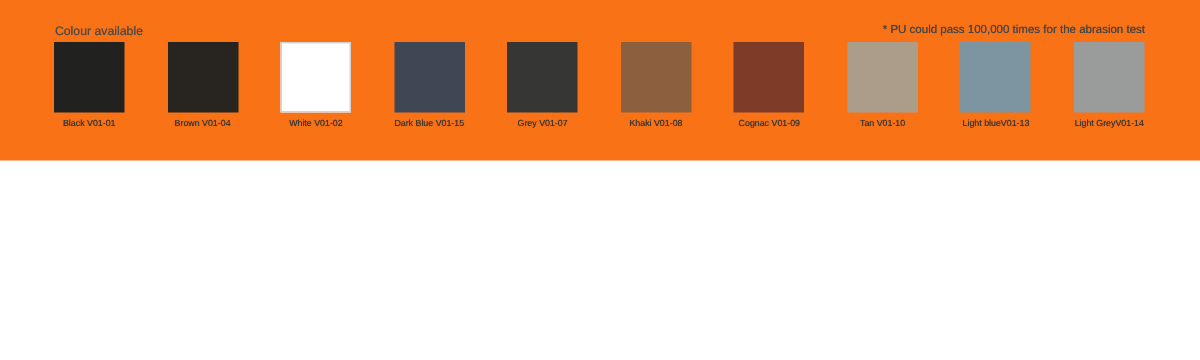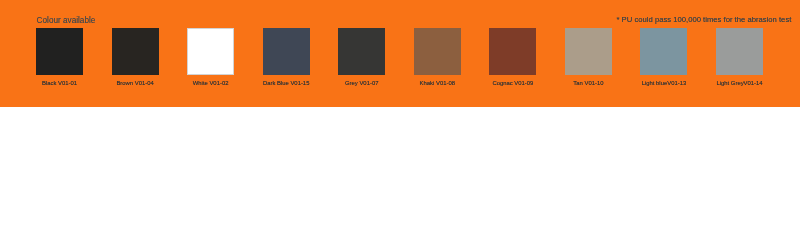--- a/index.html
+++ b/index.html
@@ -36,21 +36,20 @@
   .note {
     position: absolute;
     left: 588.5px;
     top: 16px;
     transform: translateZ(0);
     font-size: 7.68px;
     line-height: 8px;
     color: #454545;
     text-shadow: 0 0 0.5px rgba(69,69,69,0.9);
     white-space: nowrap;
-    margin-left: 28px;
   }
   .swatches {
     position: absolute;
     left: 0; top: 0;
     width: 800px; height: 107px;
   }
   .swatch-item {
     position: absolute;
   }
   .chip {

